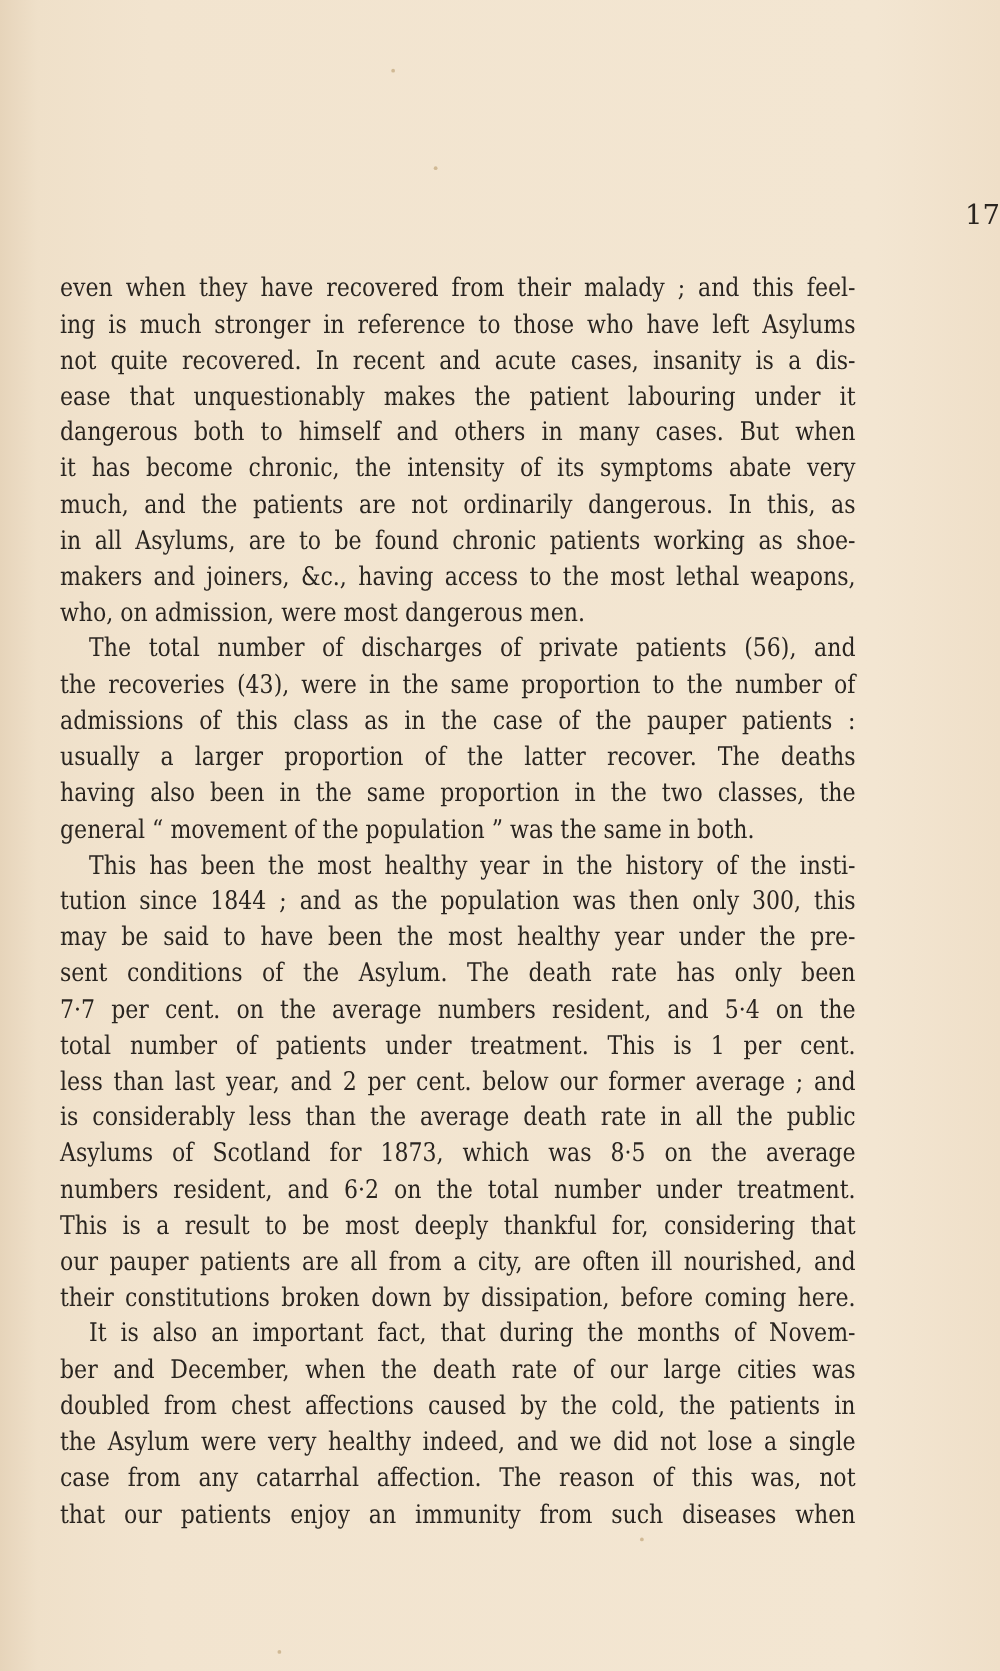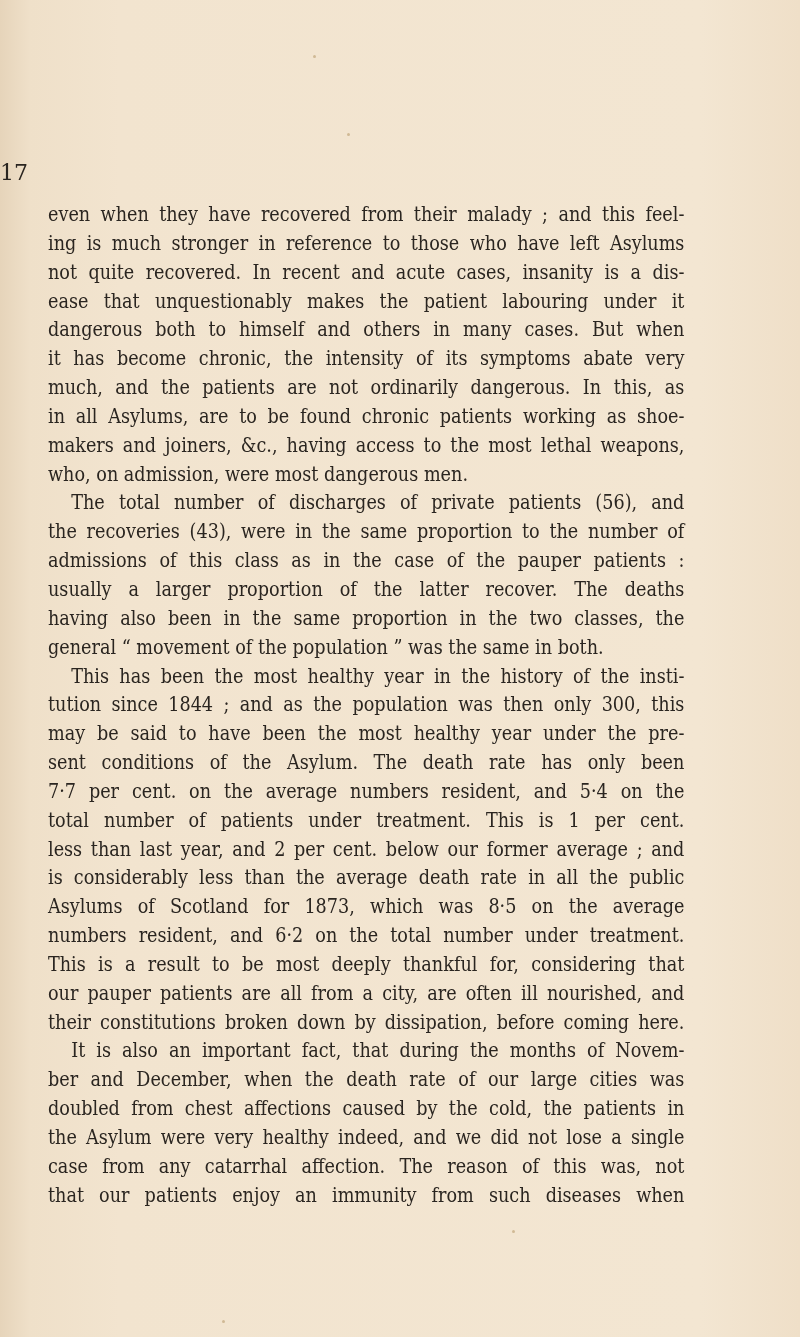--- a/index.html
+++ b/index.html
@@ -14,29 +14,29 @@
       position: relative;
       overflow: hidden;
       font-family: "DejaVu Serif", "Liberation Serif", serif;
       color: #2a2520;
     }
     .page-number {
       position: absolute;
       top: 160px;
       left: 0;
       width: 800px;
-      text-align: left;
+      text-align: right;
       font-size: 22px;
       letter-spacing: 0;
     }
     .text-block {
       position: absolute;
       left: 48px;
       width: 636px;
-      top: 200px;
+      top: 216px;
     }
     .line {
       height: 28.85px;
       line-height: 28.85px;
       font-size: 20.5px;
       white-space: nowrap;
       text-align: justify;
       text-align-last: justify;
       transform: scaleX(0.86);
       transform-origin: left center;

